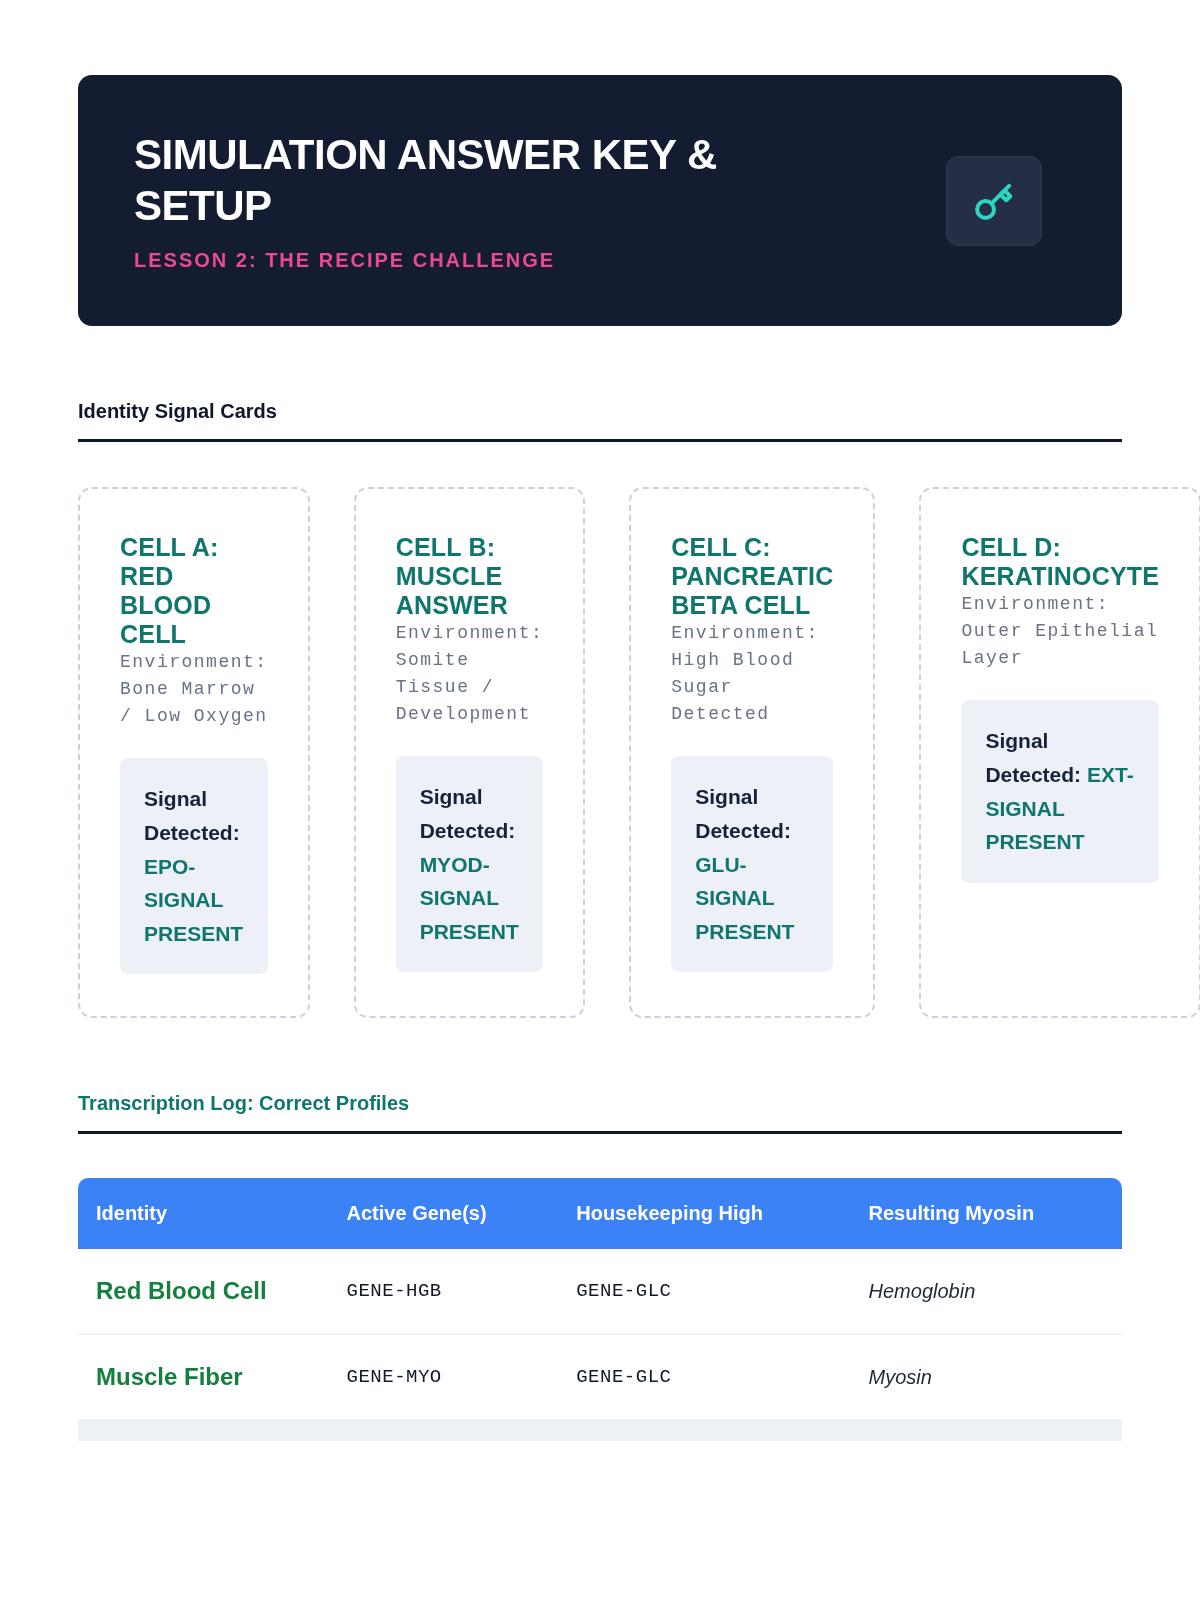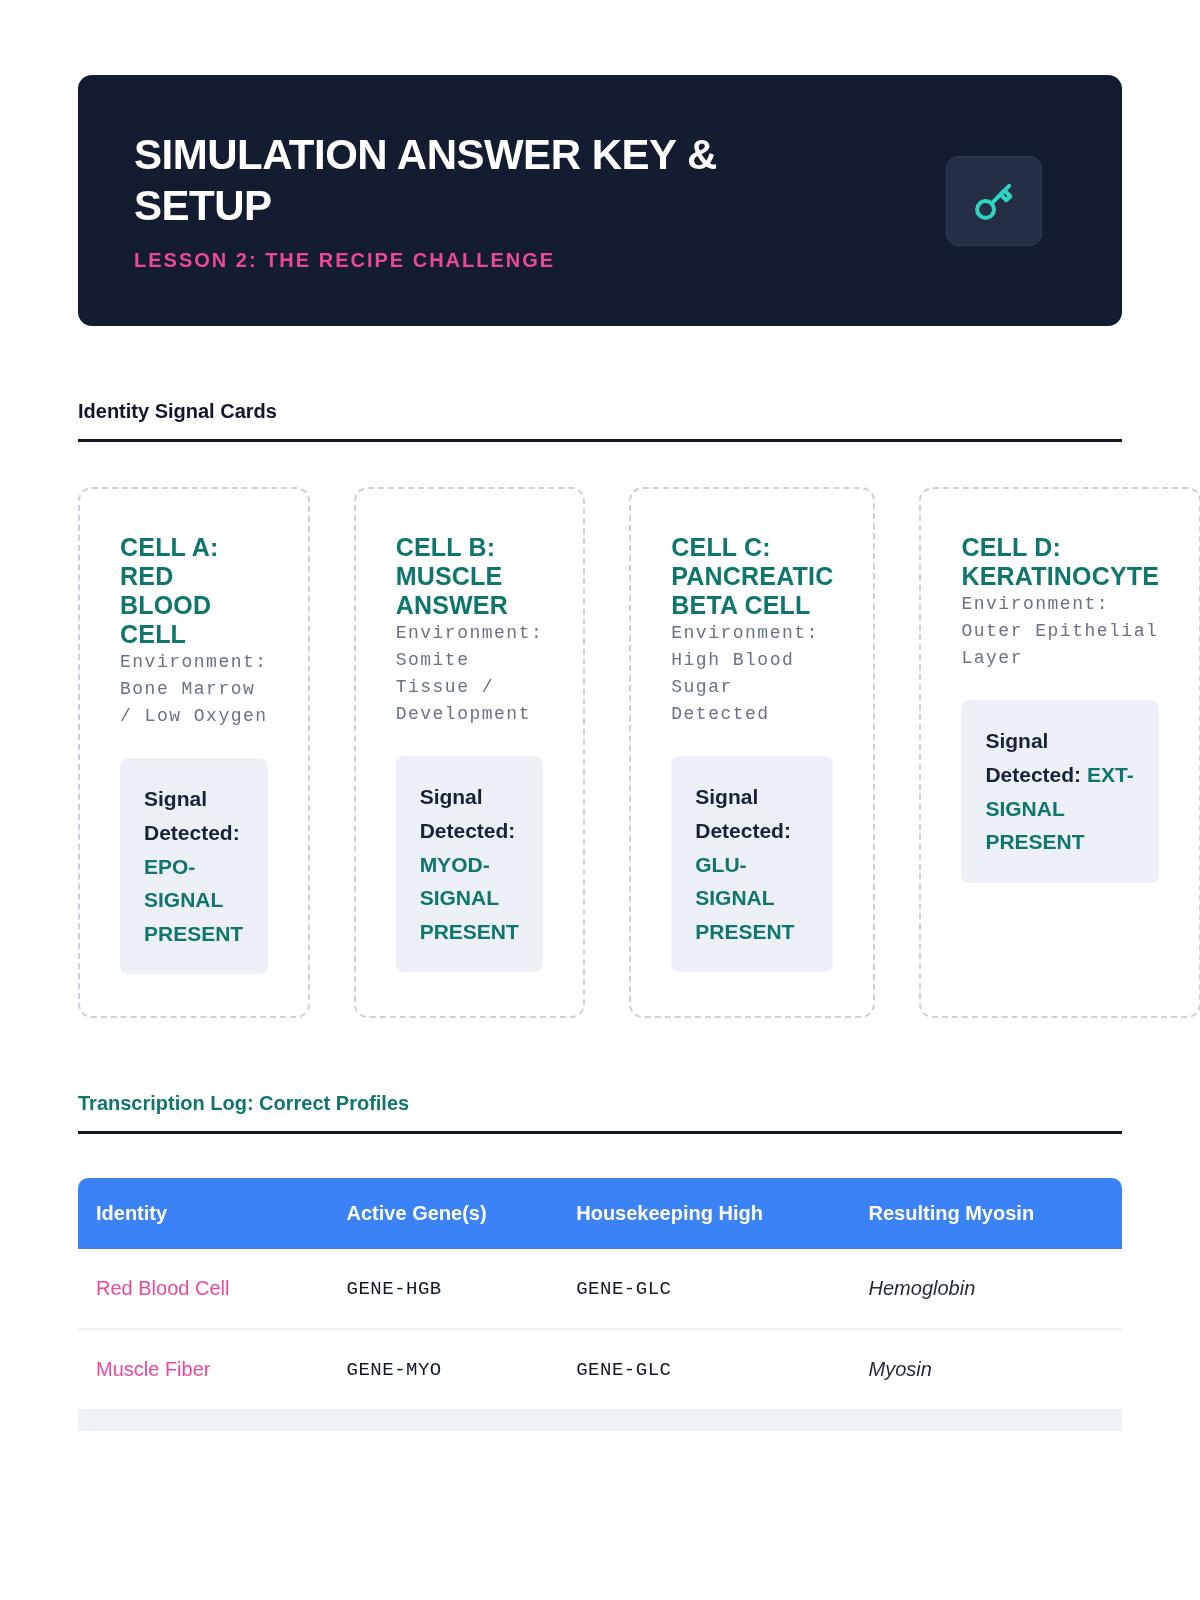--- a/index.html
+++ b/index.html
@@ -111,21 +111,21 @@
     text-align: left;
     padding: 24px 18px;
   }
   thead th:first-child { border-top-left-radius: 10px; }
   thead th:last-child { border-top-right-radius: 10px; }
   tbody td {
     padding: 28px 18px;
     border-bottom: 2px solid #eef2f7;
     vertical-align: middle;
   }
-  td.cell-identity { font-size: 20px; font-weight: 400; color: #ec4899; }
+  td.cell-identity { font-size: 24px; font-weight: 700; color: #15803d; }
   td.cell-gene {
     font-family: "Liberation Mono", "DejaVu Sans Mono", monospace;
     font-size: 19px;
     letter-spacing: 0.5px;
     color: #111827;
     margin-top: 20px;
   }
   td.cell-protein { font-size: 20px; font-style: italic; color: #1f2937; }
   .partial-row { height: 20px; background: #eef2f7; }
 </style>

